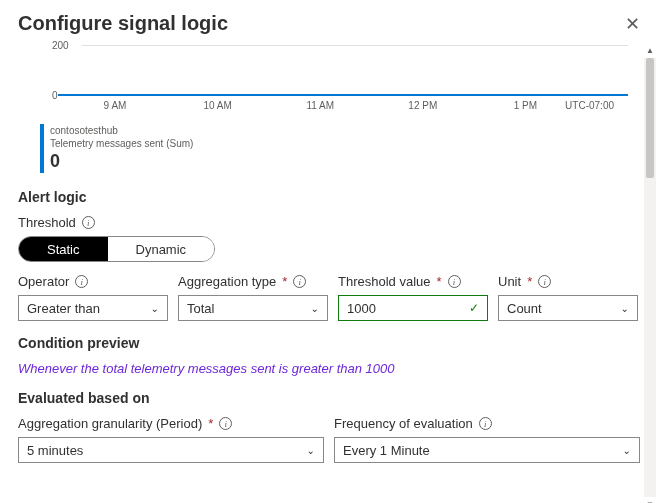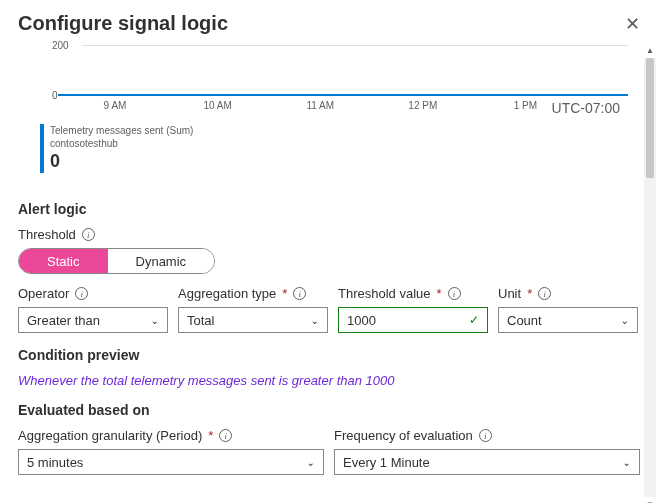--- a/index.html
+++ b/index.html
@@ -26,33 +26,33 @@
     }
     .title { font-size: 20px; font-weight: 600; }
     .close-btn { font-size: 18px; cursor: pointer; color: #605e5c; background:none;border:none; }
     .chart-area { margin: 6px 12px 14px 12px; position: relative; }
     .chart-grid { position: relative; height: 50px; margin-left: 28px; }
     .chart-ylabel { position: absolute; left: -6px; font-size: 10px; color: #605e5c; transform: translateY(-50%); }
     .chart-gridline { position: absolute; left: 24px; right: 0; border-top: 1px solid #e1dfdd; }
     .chart-axis { margin-left:28px; border-top: 2px solid #0078d4; margin-top:-1px;}
     .chart-xlabels { display: flex; margin-left: 28px; font-size: 10px; color: #605e5c; margin-top: 4px; position:relative; height:14px;}
     .chart-xlabel { position:absolute; transform: translateX(-50%);}
-    .chart-tz { position:absolute; right:8px; font-size:14px; color:#605e5c;}
+    .chart-tz { position:absolute; right:14px; font-size:10px; color:#605e5c;}
     .legend { margin-top: 10px; margin-left: 10px; display: flex; gap:6px; }
     .legend-bar { width: 4px; background: #0078d4; }
     .legend-text { font-size: 10px; color:#605e5c; line-height:1.3; }
     .legend-val { font-size: 18px; font-weight:600; color:#323130; margin-top:0px;}
-    .section-h { font-size: 14px; font-weight:600; margin-top: 28px; margin-bottom:10px; }
+    .section-h { font-size: 14px; font-weight:600; margin-top: 16px; margin-bottom:10px; }
     .section-sub { font-size: 14px; font-weight:600; margin-top: 14px; margin-bottom:10px; }
     .label-row { display:flex; align-items:center; gap:6px; font-size:13px; color:#323130; margin-bottom:6px;}
     .info-icon { display:inline-flex; width:13px;height:13px;border:1px solid #605e5c;border-radius:50%; align-items:center;justify-content:center; font-size:9px; color:#605e5c; font-style: italic; font-family: serif;}
     .req { color: #a4262c; }
     .toggle-group { display:inline-flex; border:1px solid #8a8886; border-radius:14px; overflow:hidden; height:26px; margin-bottom:12px;}
     .toggle-opt { padding: 3px 28px; font-size:13px; background:#fff; cursor:pointer; display:flex;align-items:center;}
-    .toggle-opt.active { background:#ec4899; color:#fff; }
+    .toggle-opt.active { background:#000000; color:#fff; }
     .form-row { display:flex; gap:10px; margin-bottom:12px;}
     .form-col { display:flex; flex-direction:column; }
     .select, .input {
       height: 26px; border:1px solid #8a8886; background:#fff;
       font-size:13px; padding: 4px 8px; display:flex; align-items:center;
       justify-content:space-between; gap:6px; cursor:pointer;
     }
     .input { cursor:text; }
     .input.valid { border-color:#107c10; }
     .chev { font-size:10px; color:#323130; }
@@ -86,22 +86,22 @@
       <span class="chart-xlabel" style="left:10%">9 AM</span>
       <span class="chart-xlabel" style="left:28%">10 AM</span>
       <span class="chart-xlabel" style="left:46%">11 AM</span>
       <span class="chart-xlabel" style="left:64%">12 PM</span>
       <span class="chart-xlabel" style="left:82%">1 PM</span>
       <span class="chart-tz">UTC-07:00</span>
     </div>
     <div class="legend">
       <div class="legend-bar"></div>
       <div class="legend-text">
+        <div>contosotesthub</div>
         <div>Telemetry messages sent (Sum)</div>
-        <div>contosotesthub</div>
         <div class="legend-val">0</div>
       </div>
     </div>
   </div>
 
   <div class="section-h">Alert logic</div>
 
   <div class="label-row">
     <span>Threshold</span>
     <span class="info-icon">i</span>

